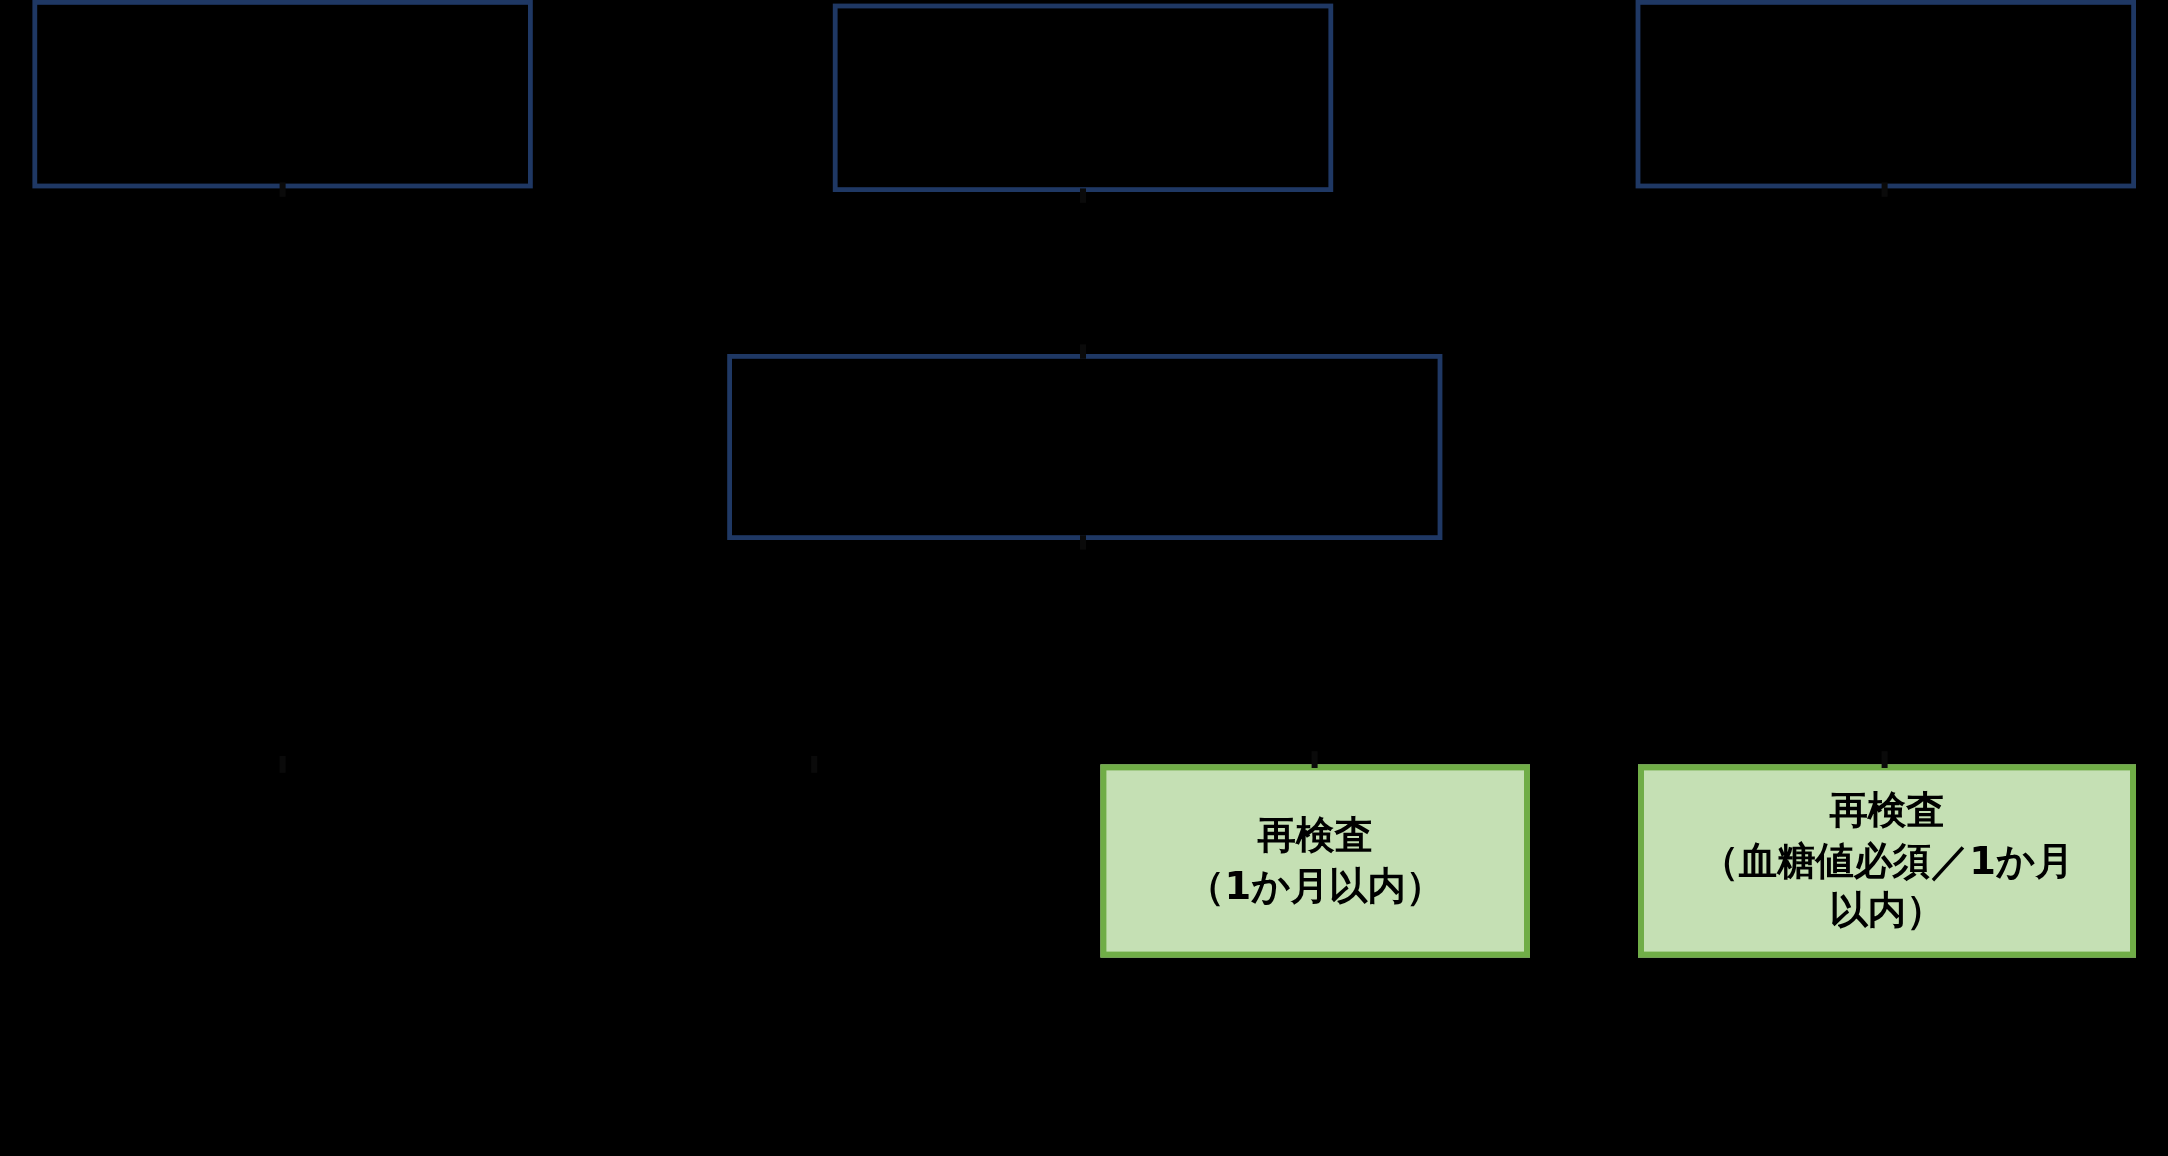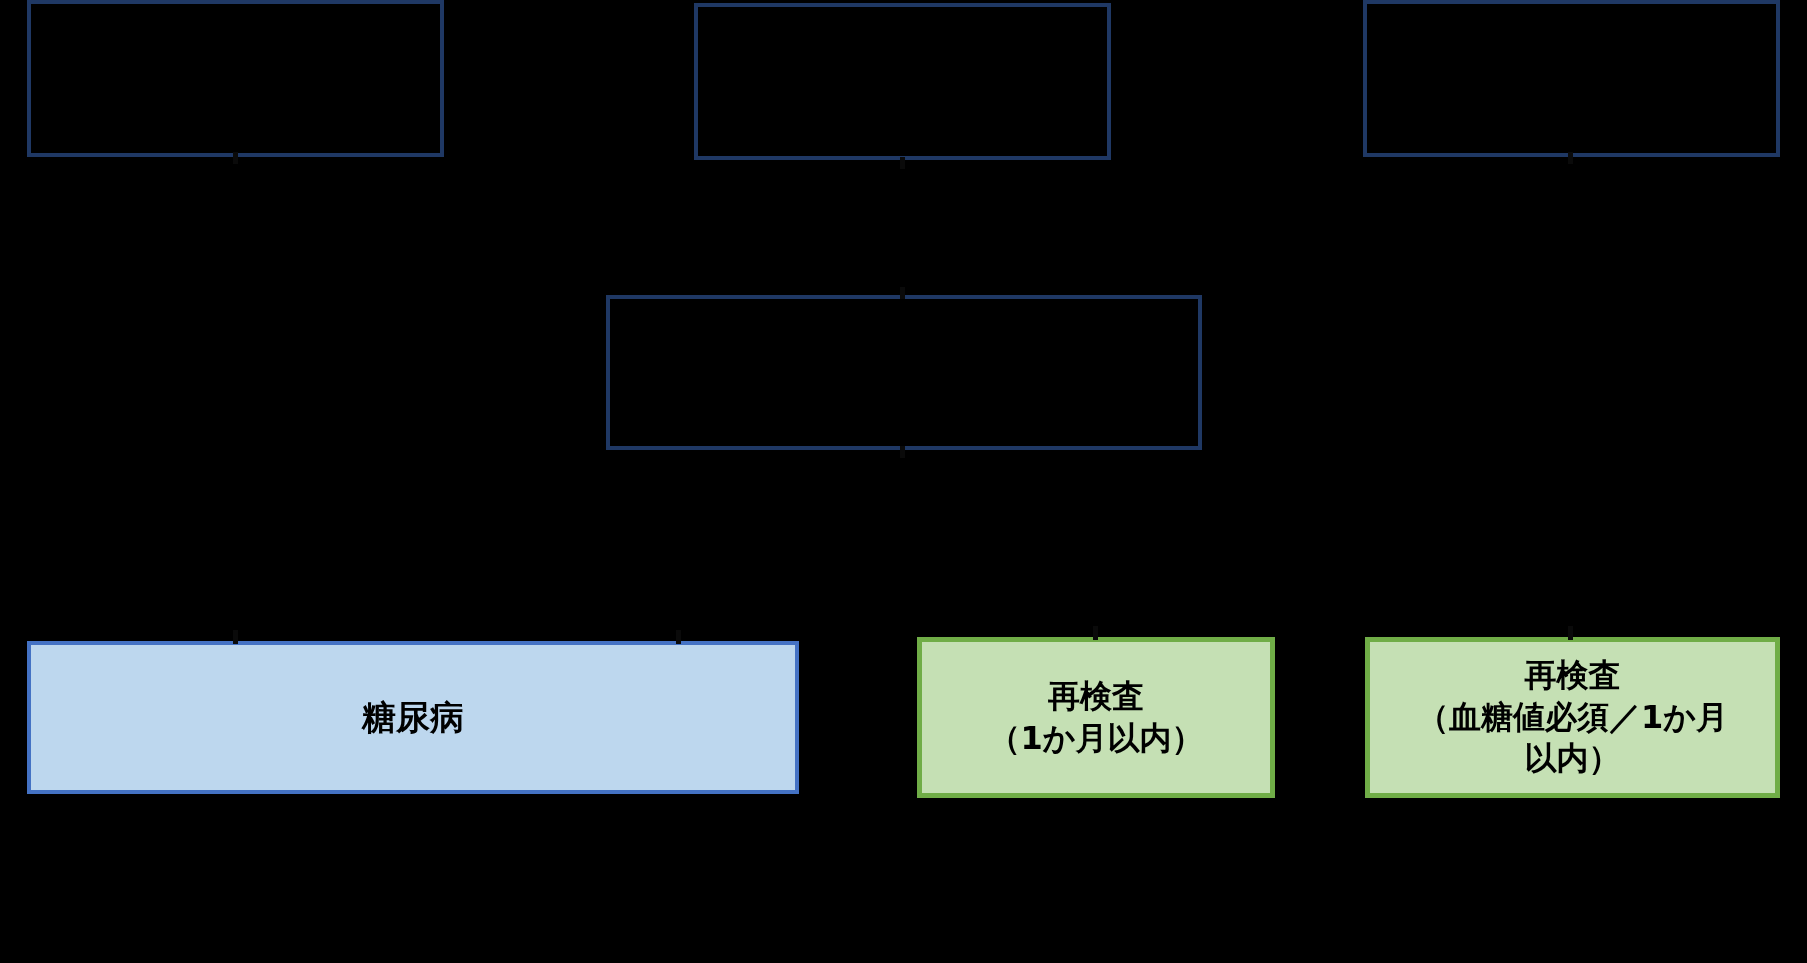--- a/index.html
+++ b/index.html
@@ -88,23 +88,20 @@
   </div>
 
   <div class="node outlined" id="n2" style="left: 1363px; top: 0px; width: 417px; height: 157px;">
     <span class="node-label"></span>
   </div>
 
   <div class="node outlined" id="n3" style="left: 606px; top: 295px; width: 596px; height: 155px;">
     <span class="node-label"></span>
   </div>
 
-  <div class="node result-blue" id="n4" style="left: 27px; top: 641px; width: 772px; height: 153px;">
-    <span class="node-label">糖尿病</span>
-  </div>
 
   <div class="node result-green" id="n5" style="left: 917px; top: 637px; width: 358px; height: 161px;">
     <span class="node-label">再検査
 （1か月以内）</span>
   </div>
 
   <div class="node result-green" id="n6" style="left: 1365px; top: 637px; width: 415px; height: 161px;">
     <span class="node-label">再検査
 （血糖値必須／1か月
 以内）</span>

